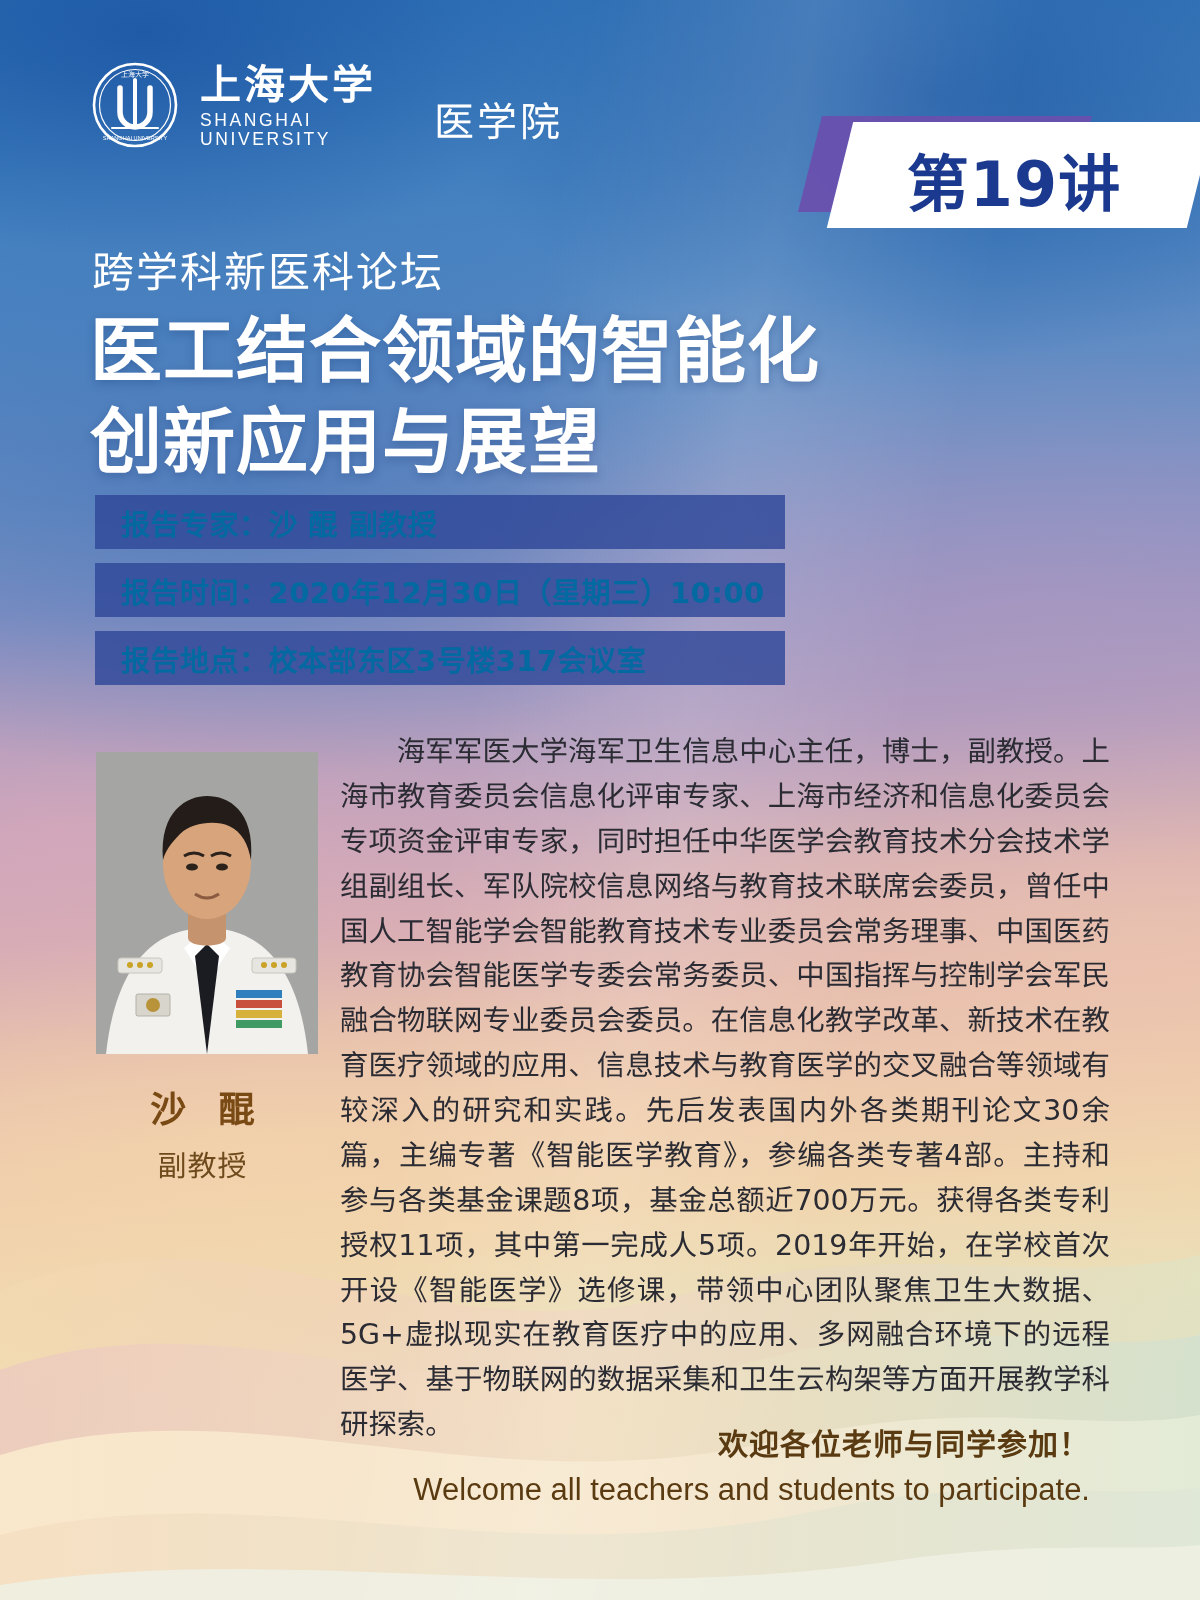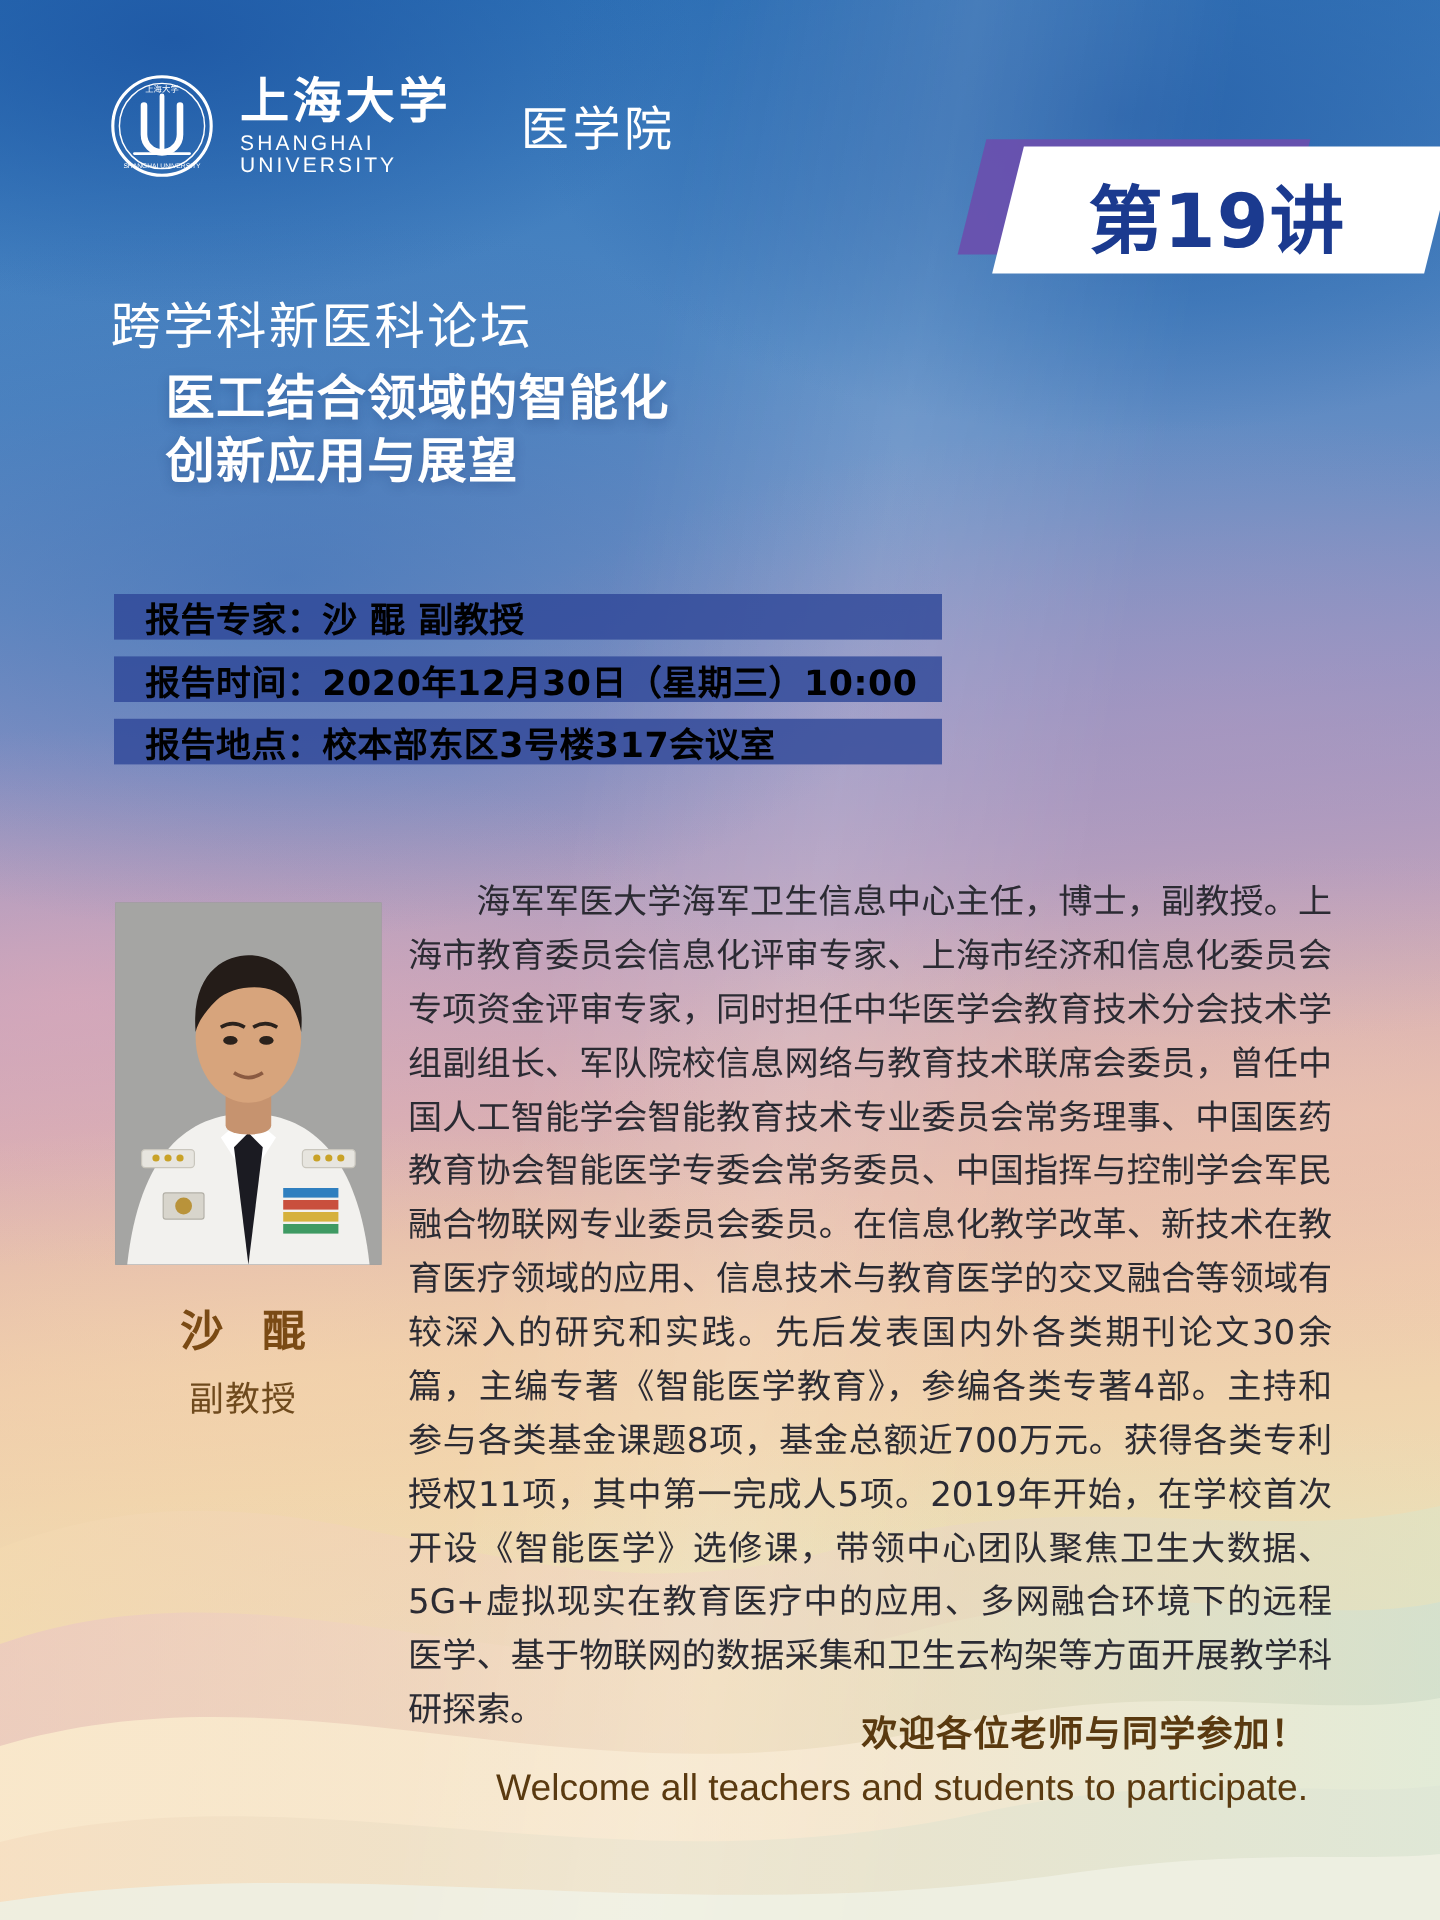--- a/index.html
+++ b/index.html
@@ -67,21 +67,21 @@
       linear-gradient(100deg, rgba(255,255,255,0.00) 40%, rgba(255,255,255,0.12) 55%, rgba(255,255,255,0.0) 70%);
     mix-blend-mode: screen;
   }
 
   
   .header {
     position: absolute;
     left: 92px;
     top: 62px;
     display: flex;
-    align-items: center;
+    align-items: flex-end;
     gap: 22px;
   }
   .logo-mark {
     width: 86px;
     height: 86px;
     position: relative;
     flex: 0 0 auto;
   }
   .logo-mark svg { display:block; }
   .logo-text {
@@ -160,44 +160,43 @@
     font-size: 42px;
     font-weight: 500;
     letter-spacing: 2px;
     font-family: "DejaVu Sans", "Liberation Sans", sans-serif;
   }
   .title {
     position: absolute;
     left: 90px;
     top: 306px;
     color: #ffffff;
-    font-size: 41px;
+    font-size: 72px;
     font-weight: 800;
     line-height: 1.27;
     letter-spacing: 1px;
     text-shadow: 0 3px 10px rgba(20,50,110,0.30);
     font-family: "DejaVu Sans", "Liberation Sans", sans-serif;
-    margin-left: 48px;
   }
 
   
   .info-bars {
     position: absolute;
     left: 95px;
     top: 495px;
     width: 690px;
   }
   .info-bar {
-    height: 38px;
+    height: 54px;
     background: rgba(48,72,152,0.82);
     display: flex;
     align-items: center;
     padding-left: 26px;
     margin-bottom: 14px;
-    color: #000000;
+    color: #0369a1;
     font-size: 29px;
     font-weight: 700;
     letter-spacing: 0.5px;
     font-family: "DejaVu Sans", "Liberation Sans", sans-serif;
   }
 
   
   .speaker {
     position: absolute;
     left: 96px;

